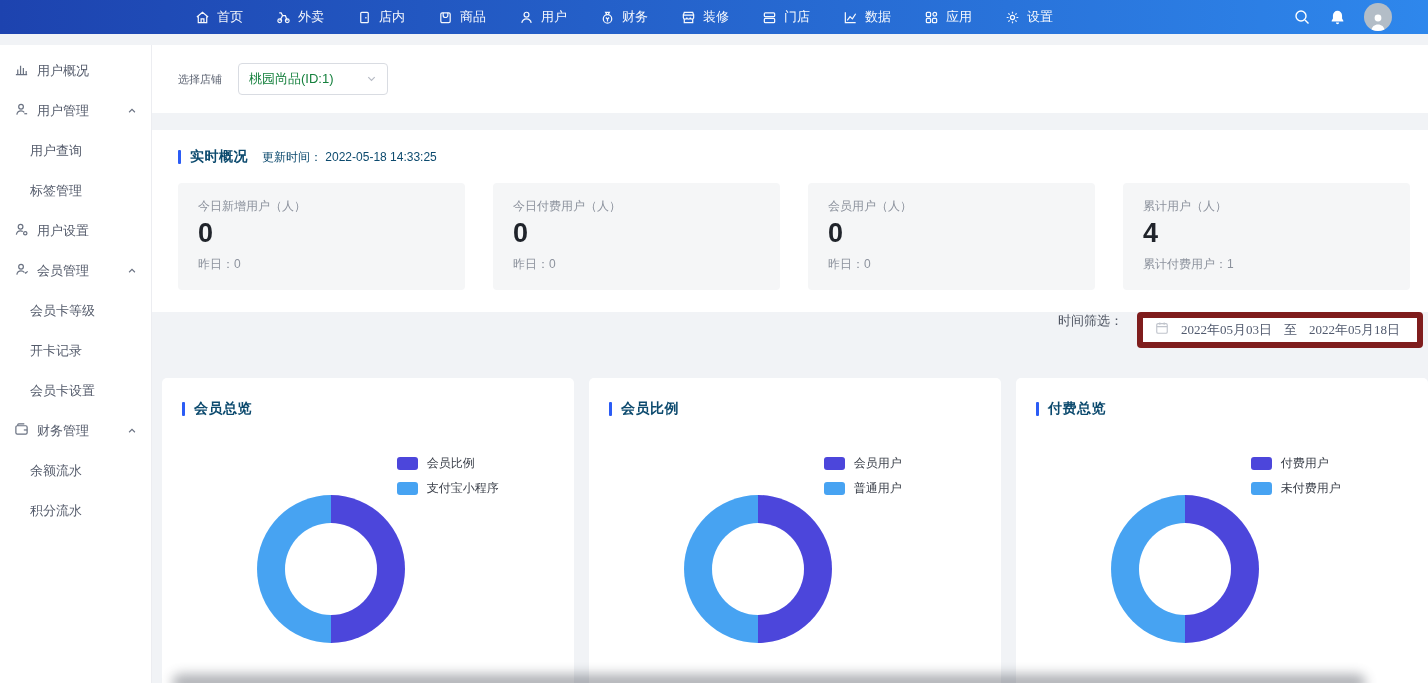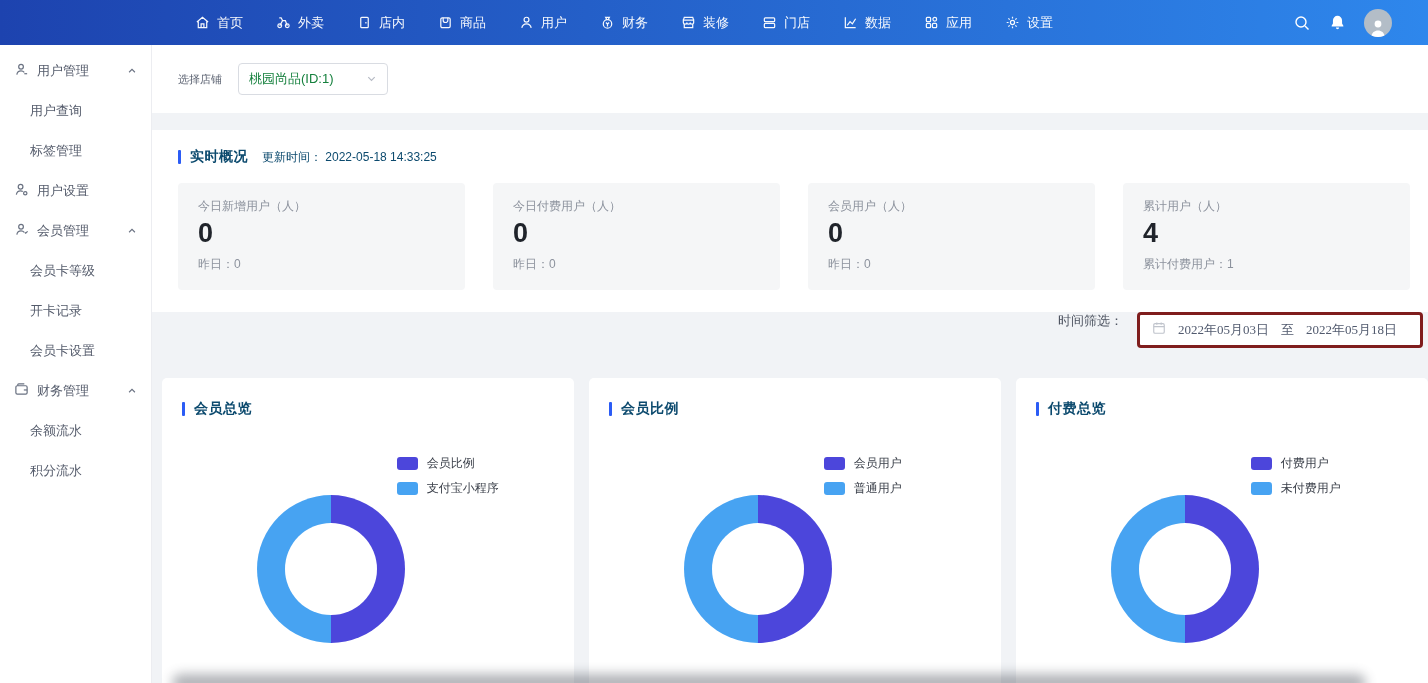--- a/index.html
+++ b/index.html
@@ -1,20 +1,20 @@
 <!DOCTYPE html>
 <html style="--tb1: #1d43af; --tb2: #2e87ec; --accent: #2b5cf5;"><head>
 <meta charset="utf-8">
 <style>
   * { margin:0; padding:0; box-sizing:border-box; }
   html,body { width:1428px; height:683px; overflow:hidden;
     font-family:"Liberation Sans","DejaVu Sans",sans-serif; background:#f1f3f6; }
 
   
-  .topbar { position:fixed; top:0; left:0; width:1428px; height:45px; z-index:50;
+  .topbar { position:fixed; top:0; left:0; width:1428px; height:34px; z-index:50;
     background:linear-gradient(90deg,var(--tb1,#1d43af) 0%,var(--tb2,#2e87ec) 100%);
     display:flex; align-items:center; }
   .topnav { display:flex; align-items:center; margin-left:195px; }
   .topnav-item { display:flex; align-items:center; gap:7px; color:#fff; font-size:13px;
     margin-right:33px; cursor:pointer; white-space:nowrap; opacity:.96; }
   .topnav-item svg { display:block; }
   .topbar-right { margin-left:auto; display:flex; align-items:center; gap:18px; margin-right:36px; }
   .tb-icon { color:#fff; display:flex; align-items:center; cursor:pointer; }
   .avatar { width:28px; height:28px; border-radius:50%; background:#b3bdc7; display:flex;
     align-items:flex-end; justify-content:center; overflow:hidden; cursor:pointer; }
@@ -46,21 +46,21 @@
   .sec-title { font-size:14px; font-weight:bold; color:#0c4a6e; letter-spacing:.5px; }
   .update-time { margin-left:14px; font-size:12px; color:#0c4a6e; }
   .cards { display:flex; gap:28px; margin-top:17px; }
   .stat-card { flex:1; background:#f5f6f7; border-radius:4px; padding:15px 20px 17px; }
   .stat-label { font-size:12px; color:#8c929d; }
   .stat-value { font-size:27px; font-weight:bold; color:#20242b; margin-top:4px; line-height:1.1; }
   .stat-sub { font-size:12px; color:#8c929d; margin-top:7px; }
 
   .filter-row { height:66px; display:flex; align-items:flex-start; justify-content:flex-end; padding-right:5px;font-family:Liberation Serif, serif; }
   .filter-label { font-size:13px; color:#4d5360; margin-right:14px; }
-  .range-picker { width:286px; height:36px; background:#fff; border:3px solid #7f1d1d; border-radius:4px;
+  .range-picker { width:286px; height:36px; background:#fff; border:6px solid #7f1d1d; border-radius:4px;
     display:flex; align-items:center; padding:0 12px; cursor:pointer; }
   .range-picker svg { color:#c0c4cc; margin-right:12px; flex:0 0 auto; }
   .range-picker .dt { font-size:13px; color:#515a6e; white-space:nowrap; }
   .range-picker .sep { font-size:13px; color:#515a6e; margin:0 12px; }
 
   .charts-row { display:flex; gap:15px; margin-left:10px; }
   .chart-panel { flex:1; background:#fff; border-radius:5px 5px 0 0; height:310px; position:relative;
     padding:22px 20px; }
   .legend { position:absolute; left:57%; top:77px; }
   .legend-row { display:flex; align-items:center; margin-bottom:8px; }
@@ -203,20 +203,26 @@
         <svg width="20" height="20" viewBox="0 0 20 20" fill="#ffffff">
           <circle cx="10" cy="7" r="3.4"></circle>
           <path d="M3 20c.8-4.5 3.6-6.6 7-6.6s6.2 2.1 7 6.6z"></path>
         </svg>
       </span>
   </div>
 </div>
 
 <div class="sidebar">
 
+  <div class="side-item">
+    <span><svg width="15" height="15" viewBox="0 0 16 16" fill="none" stroke="currentColor" stroke-width="1.3">
+          <path d="M2 13.5h12 M4 13.5V8 M7 13.5V4 M10 13.5V6.5 M13 13.5V9.5"></path>
+        </svg></span>
+    <span class="lbl">用户概况</span>
+  </div>
 
   <div class="side-item">
     <span><svg width="15" height="15" viewBox="0 0 16 16" fill="none" stroke="currentColor" stroke-width="1.3">
           <circle cx="7.5" cy="5" r="2.5"></circle>
           <path d="M3 13.5c.5-2.8 2.3-4 4.5-4 1.4 0 2.6.5 3.5 1.5"></path>
           <path d="M11 12.5h3"></path>
         </svg></span>
     <span class="lbl">用户管理</span>
     <span class="chev"><svg width="10" height="10" viewBox="0 0 12 12" fill="none" stroke="currentColor" stroke-width="1.3">
           <path d="M2.5 7.5 6 4l3.5 3.5"></path>

